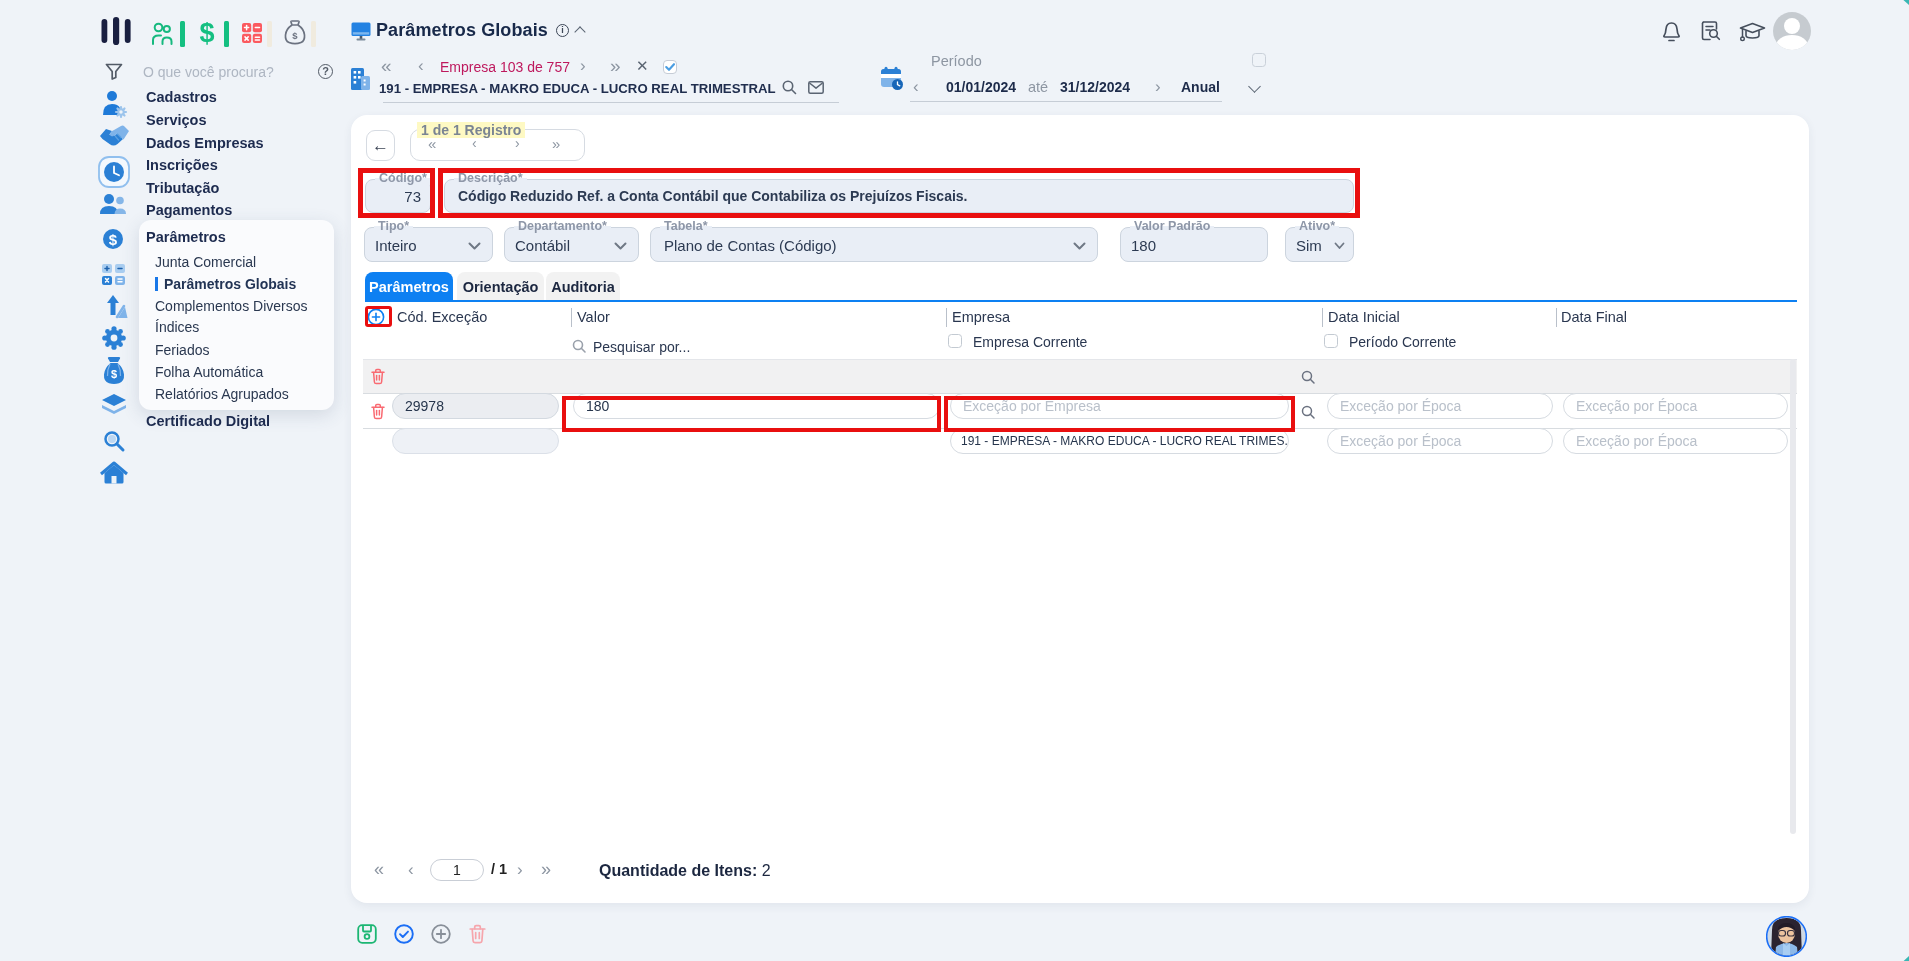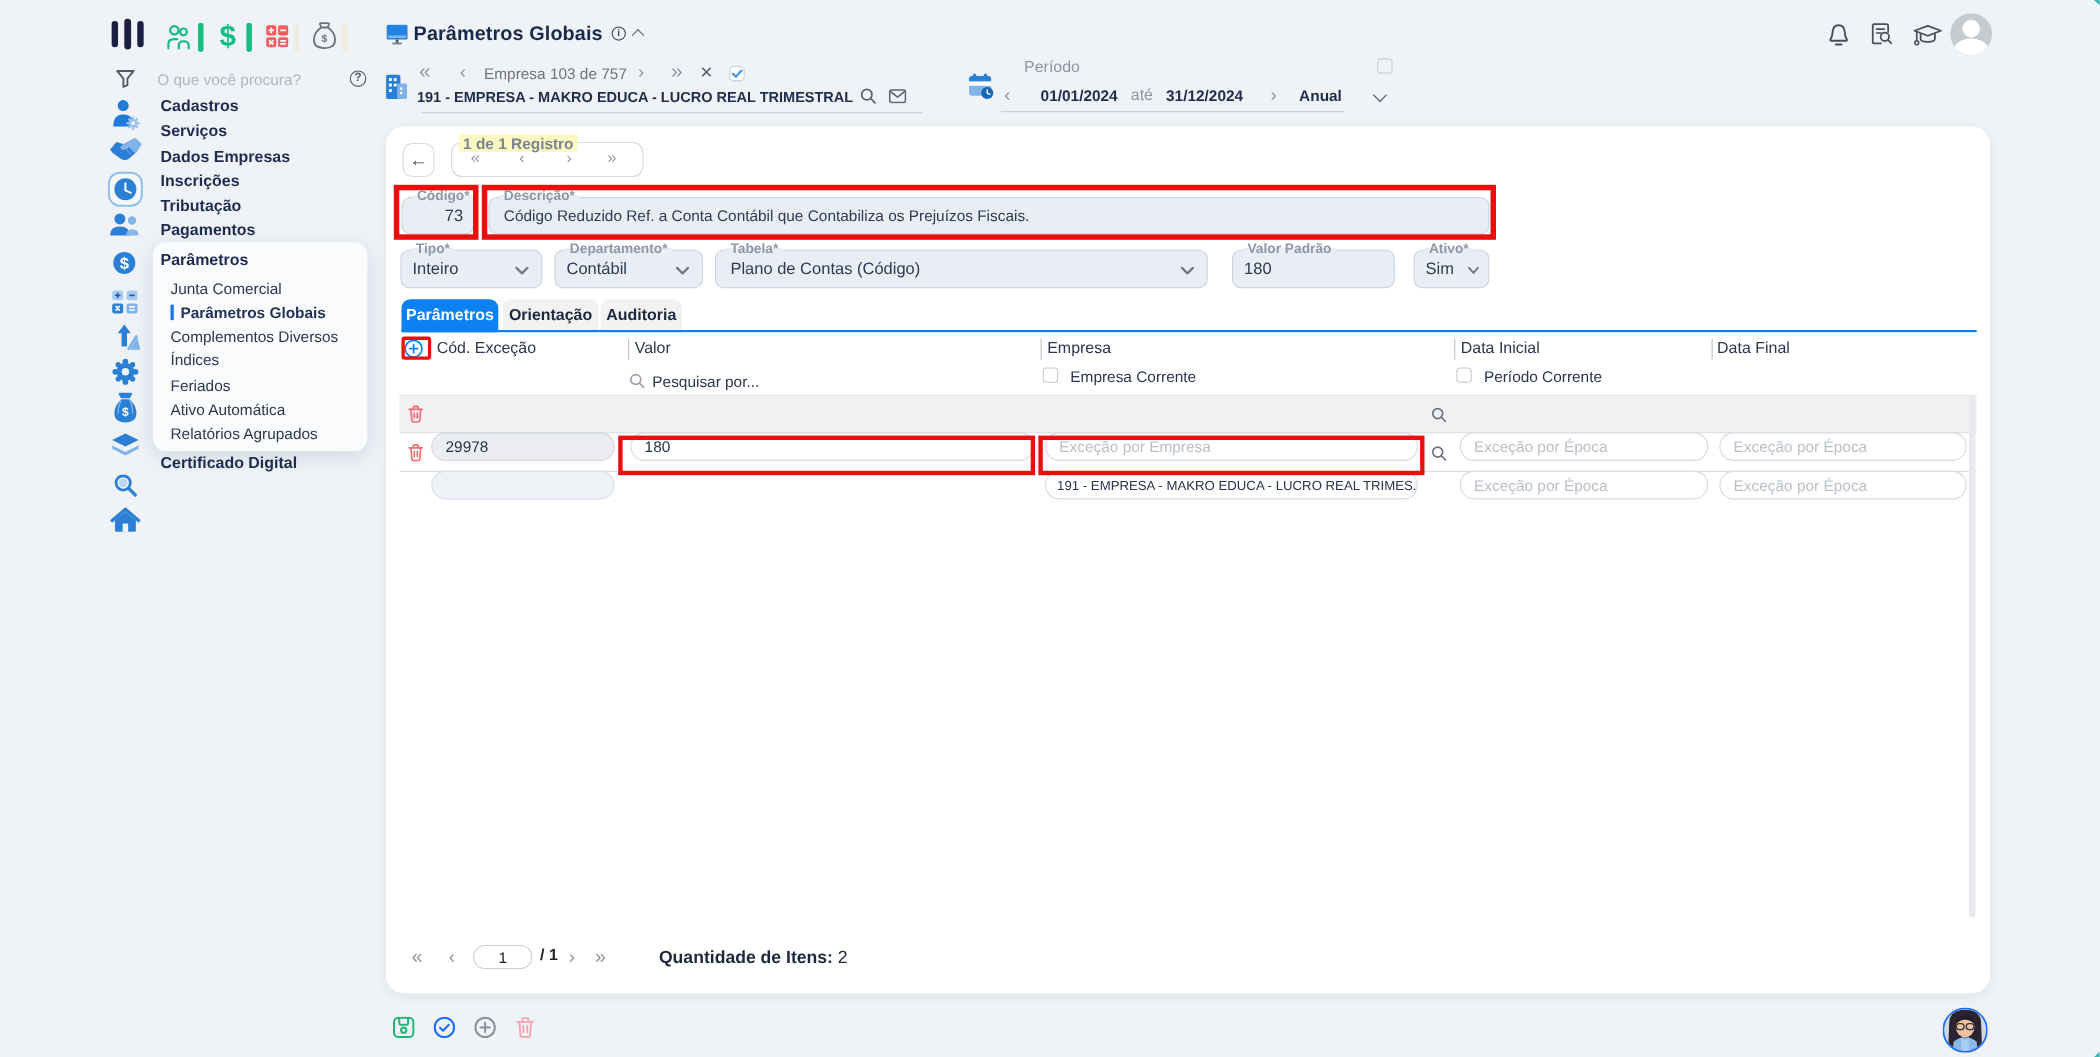--- a/index.html
+++ b/index.html
@@ -79,21 +79,21 @@
 <div class="menu-item" style="top:180px;">Tributação</div>
 <div class="menu-item" style="top:202px;">Pagamentos</div>
 
 <div class="abs" style="left:139px; top:220px; width:195px; height:190px; background:#fafbfd; border-radius:12px; box-shadow:0 5px 18px rgba(60,80,110,0.16);"></div>
 <div class="menu-item" style="top:229px; z-index:2;">Parâmetros</div>
 <div class="sub-item" style="top:254px;">Junta Comercial</div>
 <div class="sub-item" style="top:276px; font-weight:bold; color:#223455;"><span style="display:inline-block; width:3px; height:14px; background:#1877e8; margin-right:6px; vertical-align:-2px;"></span>Parâmetros Globais</div>
 <div class="sub-item" style="top:298px;">Complementos Diversos</div>
 <div class="sub-item" style="top:319px;">Índices</div>
 <div class="sub-item" style="top:342px;">Feriados</div>
-<div class="sub-item" style="top:364px;">Ativo Automática</div>
+<div class="sub-item" style="top:364px;">Folha Automática</div>
 <div class="sub-item" style="top:386px;">Relatórios Agrupados</div>
 <div class="menu-item" style="top:413px;">Certificado Digital</div>
 
 <svg class="abs" style="left:98px; top:88px;" width="34" height="402" viewBox="0 0 34 402">
 
   <g>
     <circle cx="14" cy="8" r="5" fill="#1f7ad8"></circle>
     <path d="M5 27 Q5 16 14 16 Q20 16 22 20 L20 27 Z" fill="#1f7ad8"></path>
     <g fill="#9cc4ec">
       <circle cx="23" cy="24" r="3.8"></circle>
@@ -201,21 +201,21 @@
       <rect x="8" y="4" width="2.6" height="2.6"></rect>
       <rect x="3.6" y="9" width="2.6" height="2.6"></rect>
       <rect x="8" y="9" width="2.6" height="2.6"></rect>
       <rect x="3.6" y="14" width="2.6" height="2.6"></rect>
     </g>
   <rect x="13.6" y="12.5" width="2" height="2" fill="#fff"></rect>
     <rect x="13.6" y="16.5" width="2" height="2" fill="#fff"></rect>
 </svg>
 <div class="abs nav" style="left:381px; top:55px; font-size:19px; letter-spacing:1px;">«</div>
 <div class="abs nav" style="left:418px; top:56px; font-size:17px;">‹</div>
-<div class="abs" style="left:440px; top:59px; font-size:14px; color:#737373;">Empresa 103 de 757</div>
+<div class="abs" style="left:440px; top:59px; font-size:14px; color:#be185d;">Empresa 103 de 757</div>
 <div class="abs nav" style="left:580px; top:56px; font-size:17px;">›</div>
 <div class="abs nav" style="left:610px; top:55px; font-size:19px; letter-spacing:1px;">»</div>
 <div class="abs" style="left:636px; top:57px; font-size:15px; color:#5a6472;">✕</div>
 <div class="abs" style="left:663px; top:60px; width:14px; height:14px; background:#fff; border:1.4px solid #c6ccd6; border-radius:4px;">
     <svg width="12" height="12" viewBox="0 0 12 12" style="display:block; margin:0 auto;">
       <path d="M2.2 6 L5 8.8 L10 3.2" stroke="#4a9de2" stroke-width="2.1" fill="none" stroke-linecap="round" stroke-linejoin="round"></path>
     </svg>
   </div>
 <div class="abs" style="left:379px; top:81px; font-size:13.2px; font-weight:bold; color:#202e4e;">191 - EMPRESA - MAKRO EDUCA - LUCRO REAL TRIMESTRAL</div>
 <svg class="abs" style="left:782px; top:80px;" width="15" height="15" viewBox="0 0 15 15">
@@ -285,21 +285,21 @@
     <span class="abs nav" style="left:104px; top:5px; font-size:14px;">›</span>
     <span class="abs nav" style="left:141px; top:5px; font-size:15px; letter-spacing:1px;">»</span>
   </div>
 
   <div class="fs" style="left:14px; top:64px; width:66px; height:34px;">
     <span class="lbl">Código*</span>
     <span class="abs" style="right:9px; top:50%; transform:translateY(-50%); font-size:15px; color:#2c3a52;">73</span>
   </div>
   <div class="fs" style="left:93px; top:64px; width:910px; height:34px;">
     <span class="lbl">Descrição*</span>
-    <span class="val" style="left:13px; font-size:14px;">Código Reduzido Ref. a Conta Contábil que Contabiliza os Prejuízos Fiscais.</span>
+    <span class="val" style="left:13px; font-size:14px;font-weight:bold;">Código Reduzido Ref. a Conta Contábil que Contabiliza os Prejuízos Fiscais.</span>
   </div>
 
   <div class="fs" style="left:13px; top:112px; width:129px; height:35px;">
     <span class="lbl">Tipo*</span>
       <span class="val">Inteiro</span>
     <svg style="position:absolute; right:11px; top:50%; margin-top:-3px;" width="13" height="8" viewBox="0 0 13 8">
         <path d="M1.5 1.5 L6.5 6.5 L11.5 1.5" fill="none" stroke="#6f7885" stroke-width="2" stroke-linecap="round" stroke-linejoin="round"></path>
       </svg>
   </div>
   <div class="fs" style="left:153px; top:112px; width:135px; height:35px;">

